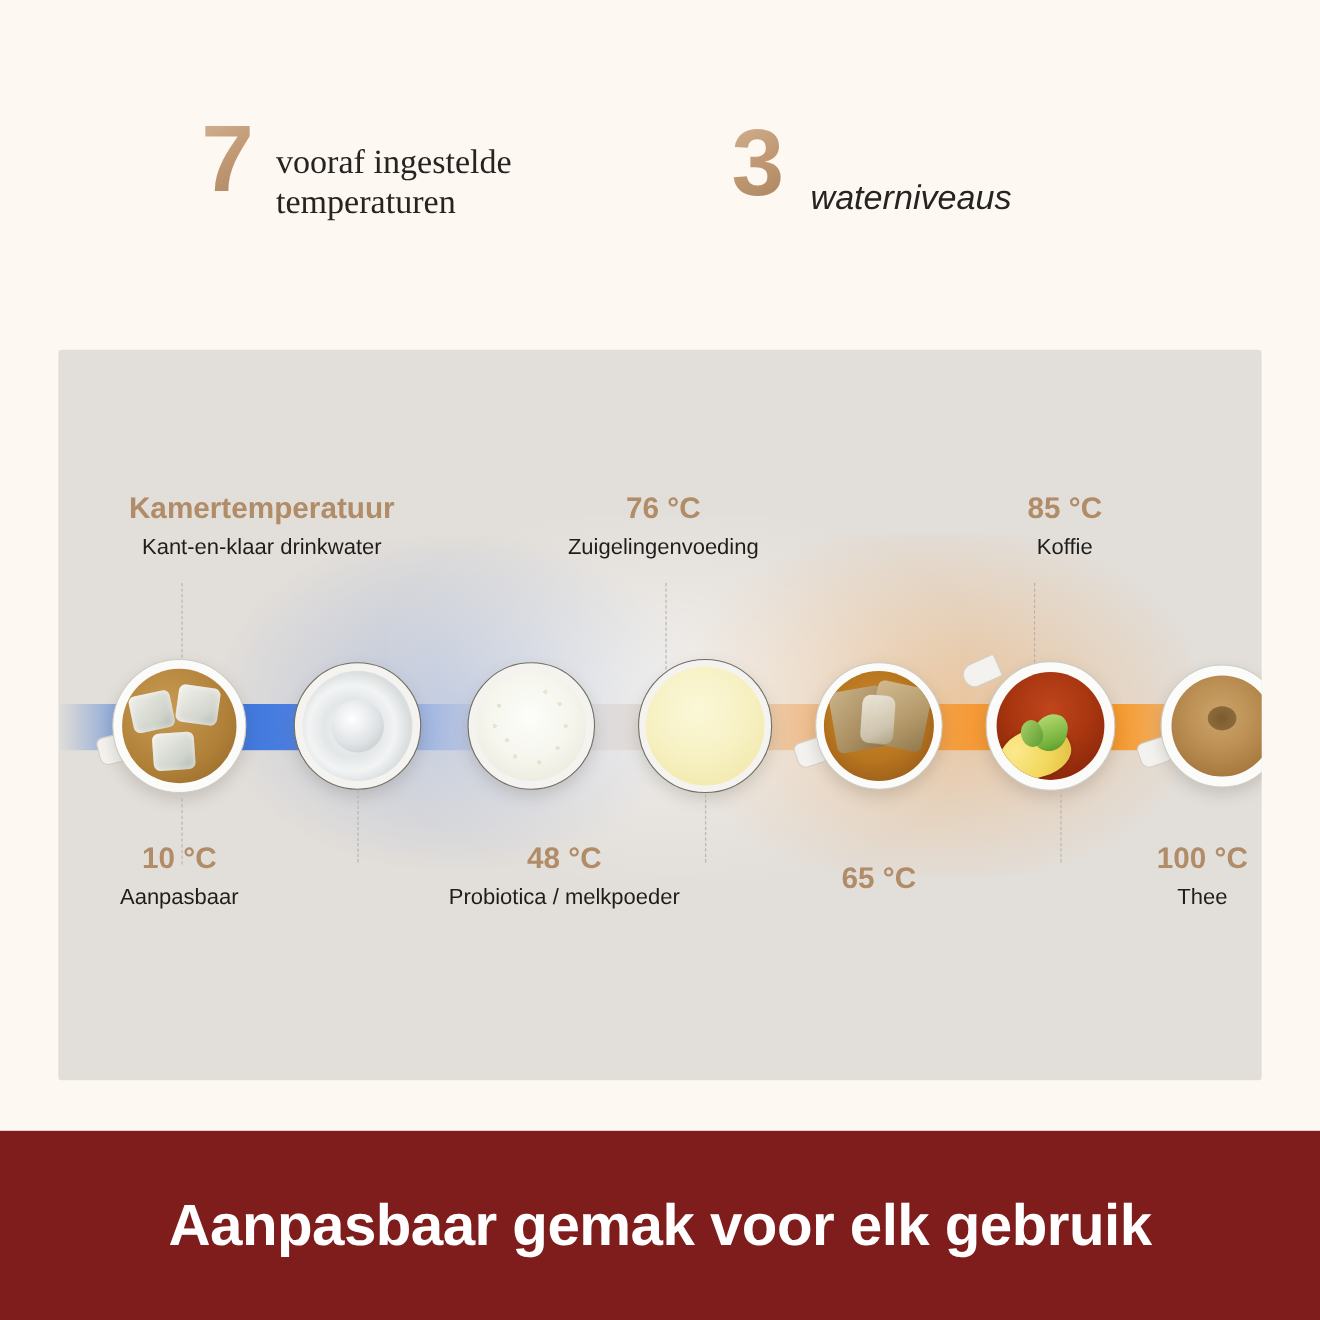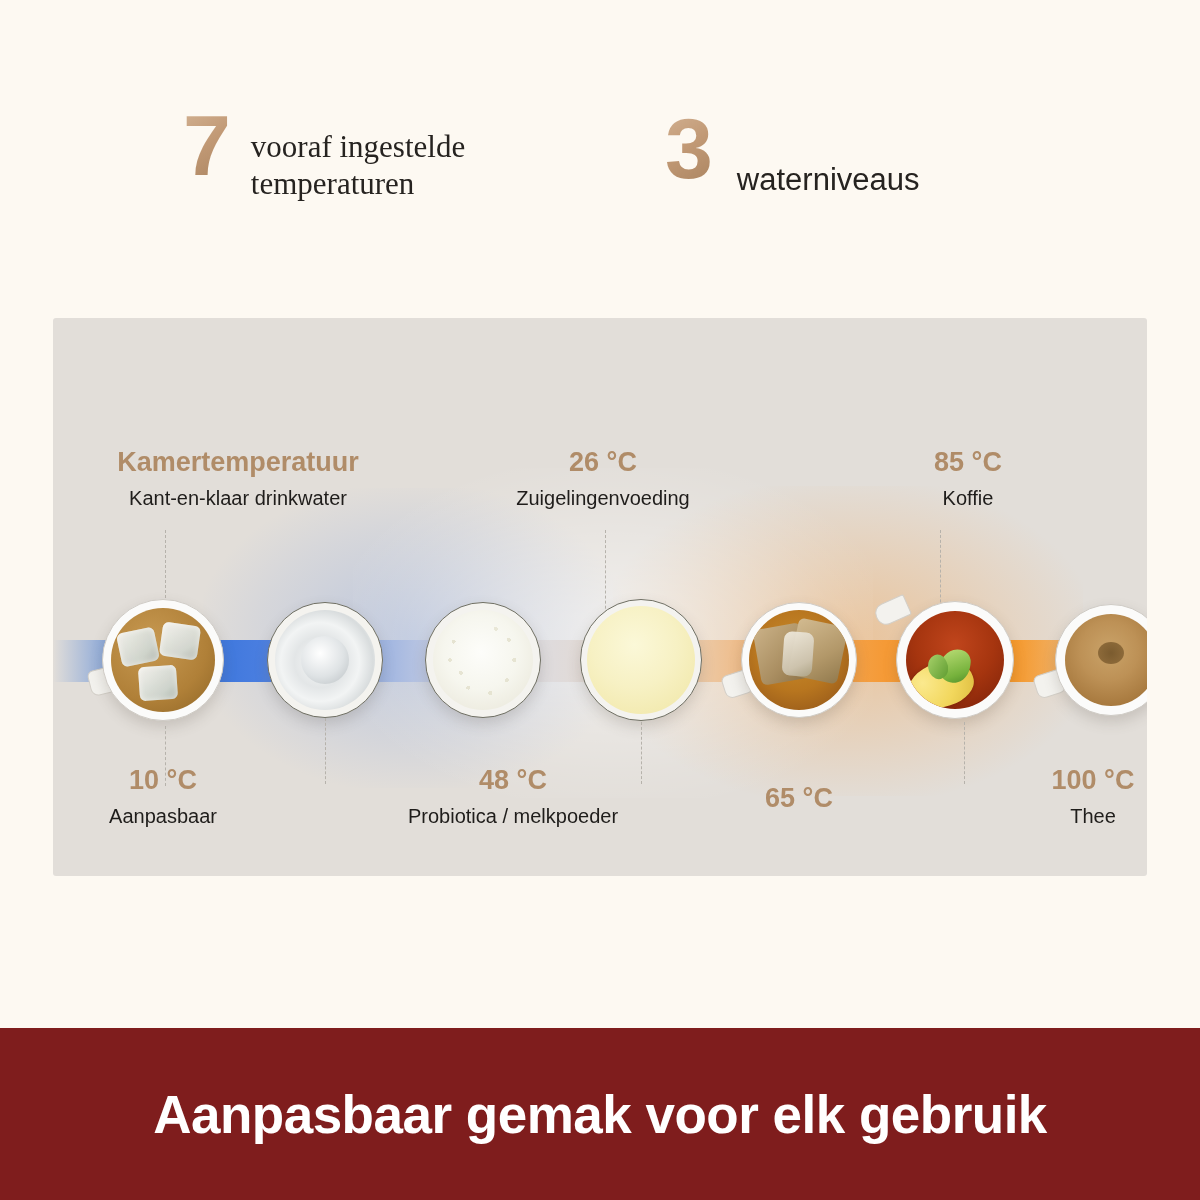--- a/index.html
+++ b/index.html
@@ -35,27 +35,27 @@
     color: transparent;
     letter-spacing: -2px;
   }
   .stat-text {
     font-size: 31px;
     line-height: 1.18;
     color: #262320;
     font-weight: 400;
   }
   #stat-presets .stat-text { margin-left: 22px; margin-top: 24px; font-family: Liberation Serif, serif; }
-  #stat-levels  .stat-text { margin-left: 26px; margin-top: 54px; }
+  #stat-levels  .stat-text { margin-left: 26px; margin-top: 54px; font-style: italic; }
 
   
   #panel {
     position: absolute;
     left: 53px; top: 318px;
-    width: 1094px; height: 558px;
+    width: 1094px; height: 664px;
     background: #e2ded9;
     border-radius: 3px;
     overflow: hidden;
   }
 
   
   #panel-glow-cold {
     position: absolute;
     left: 150px; top: 170px;
     width: 420px; height: 300px;
@@ -218,21 +218,21 @@
 
   <div id="temp-strip"></div>
 
   <div class="label-group" style="left:-40px; top:130px; width:450px;">
     <div class="temp-value">Kamertemperatuur</div>
     <div class="temp-name">Kant-en-klaar drinkwater</div>
   </div>
   <div class="dash" style="left:112px; top:212px; height:118px;"></div>
 
   <div class="label-group" style="left:385px; top:130px; width:330px;">
-    <div class="temp-value">26 °C</div>
+    <div class="temp-value">76 °C</div>
     <div class="temp-name">Zuigelingenvoeding</div>
   </div>
   <div class="dash" style="left:552px; top:212px; height:114px;"></div>
 
   <div class="label-group" style="left:750px; top:130px; width:330px;">
     <div class="temp-value">85 °C</div>
     <div class="temp-name">Koffie</div>
   </div>
   <div class="dash" style="left:887px; top:212px; height:112px;"></div>
 

